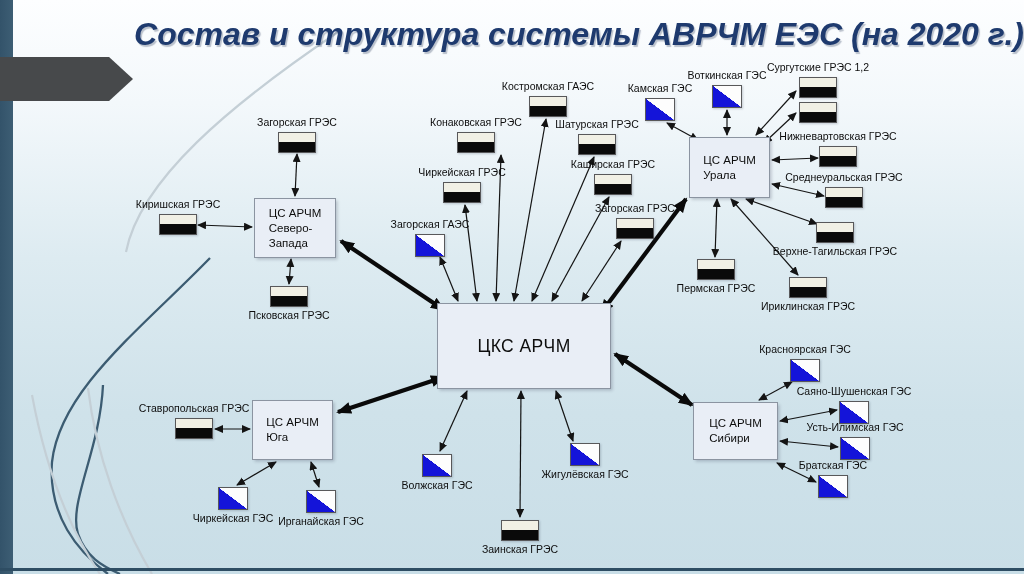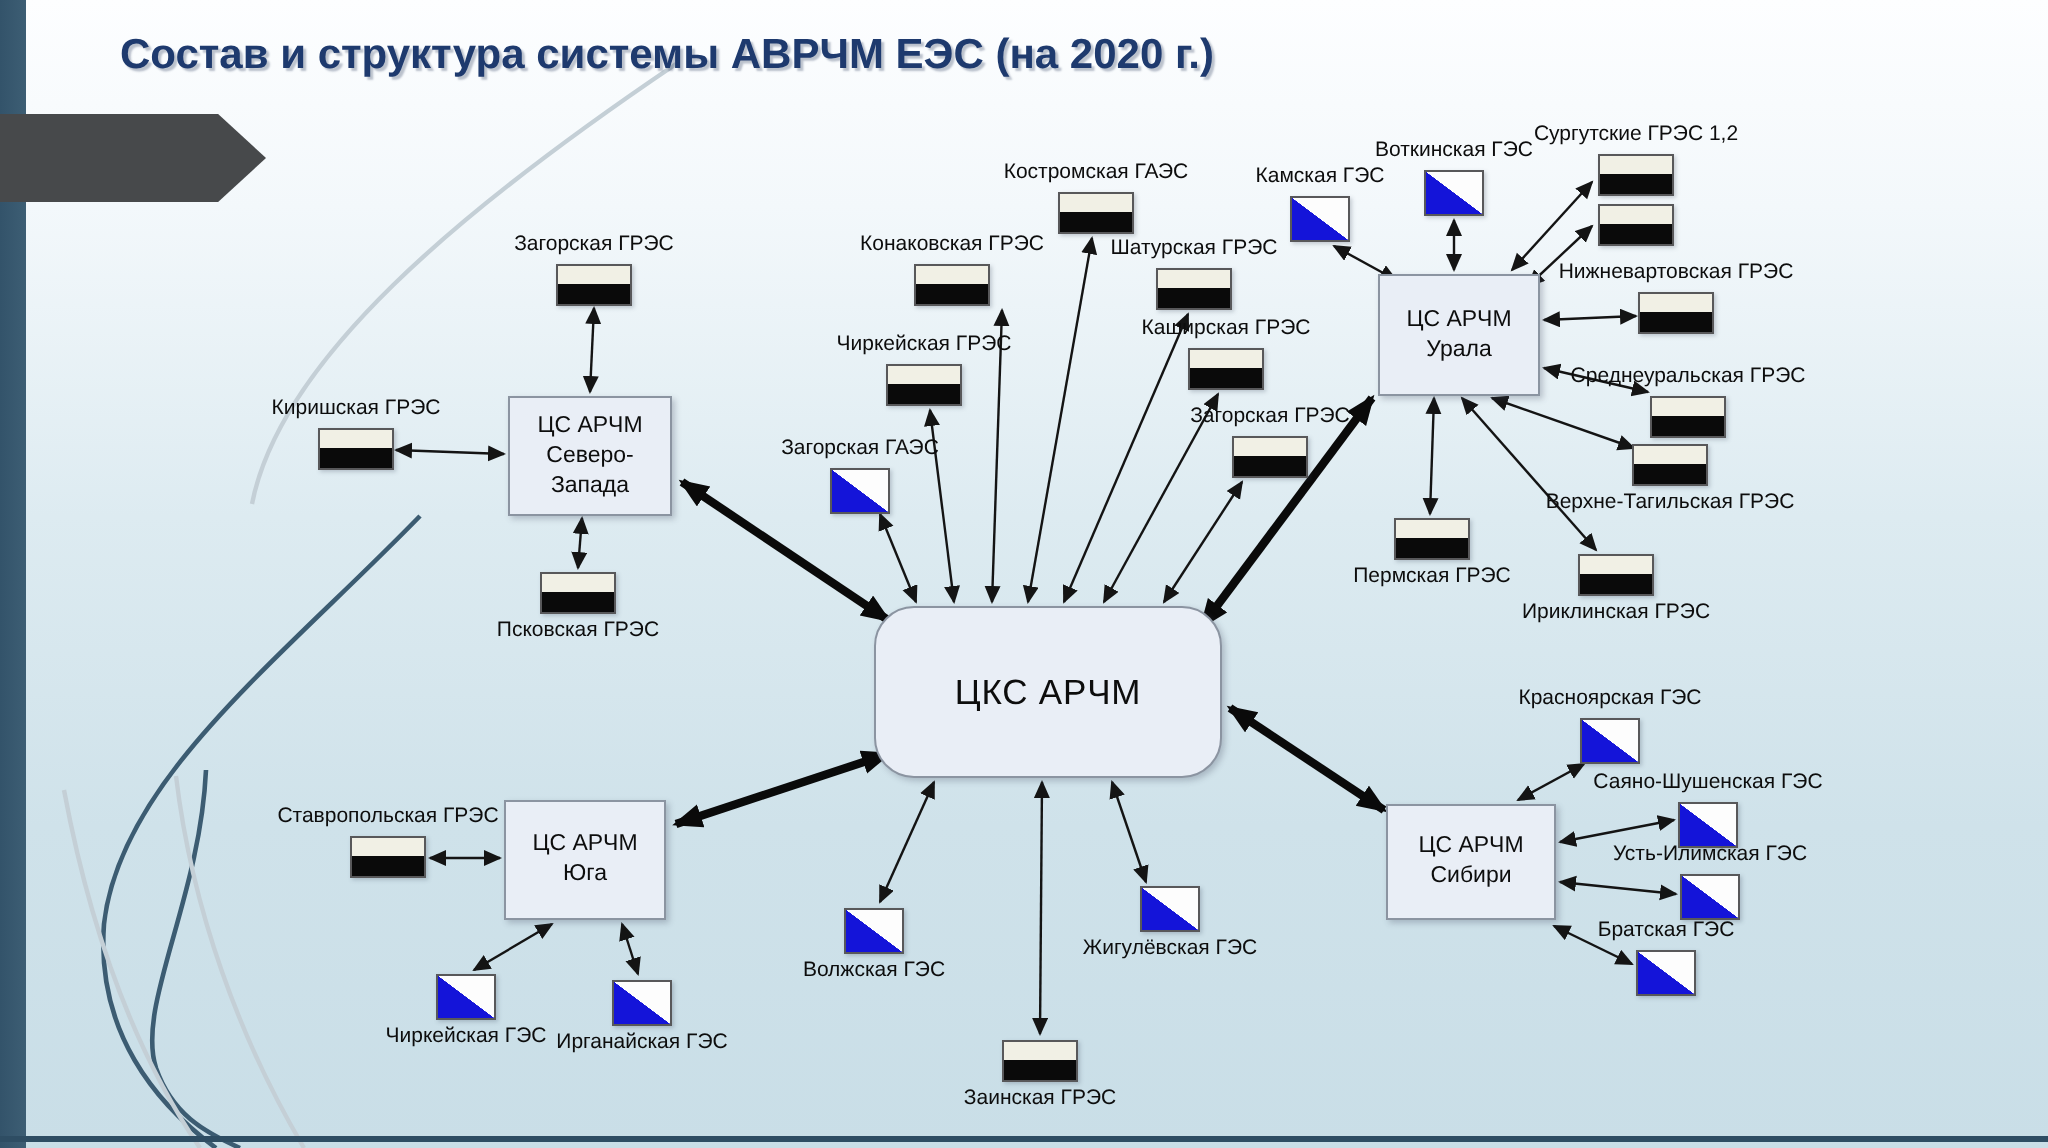--- a/index.html
+++ b/index.html
@@ -5,33 +5,33 @@
   html,body{margin:0;padding:0;}
   body{
     width:1024px;height:574px;overflow:hidden;position:relative;
     font-family:"Liberation Sans","DejaVu Sans",sans-serif;
     background:linear-gradient(180deg,#fdfeff 0%,#f3f8fb 18%,#ddebf1 45%,#cfe2ea 72%,#c9dee7 100%);
   }
   #accent-bar{position:absolute;left:0;top:0;width:13px;height:574px;background:linear-gradient(90deg,#33536a,#3d5e74);z-index:3;}
   #banner-arrow{position:absolute;left:0;top:57px;width:133px;height:44px;background:#47494b;
     clip-path:polygon(0 0,82% 0,100% 50%,82% 100%,0 100%);z-index:3;}
   #bottom-rule{position:absolute;left:0;bottom:3px;width:1024px;height:3px;background:#2e4d63;z-index:3;}
-  #slide-title{position:absolute;left:60px;right:0;top:16px;text-align:left;
-    font-size:21px;font-weight:bold;color:#1e3a6e;
+  #slide-title{position:absolute;left:60px;right:0;top:16px;text-align:right;
+    font-size:32px;font-weight:bold;font-style:italic;color:#1e3a6e;
     text-shadow:1.5px 1.5px 1px rgba(40,55,90,.30);z-index:4;}
   svg.layer{position:absolute;left:0;top:0;z-index:1;}
   .ln{stroke:#141414;stroke-width:1.2;marker-start:url(#ma);marker-end:url(#ma);}
   .lnb{stroke:#0a0a0a;stroke-width:4.2;marker-start:url(#mb);marker-end:url(#mb);}
   .decor-light{stroke:#c4cfd6;stroke-width:2.2;fill:none;}
   .decor-dark{stroke:#3c5c72;stroke-width:2.3;fill:none;}
   .rbox{position:absolute;background:#e9eef6;border:1px solid #8b94a1;box-sizing:border-box;
     box-shadow:1.5px 1.5px 3px rgba(60,70,90,.28);
-    display:flex;align-items:center;justify-content:center;text-align:center;
+    display:flex;align-items:center;justify-content:center;text-align:left;
     font-size:11.5px;line-height:15px;white-space:pre-line;color:#0d0d0d;z-index:2;}
-  #center-box{font-size:17.5px;line-height:20px;letter-spacing:.4px;border-radius:20px;}
+  #center-box{font-size:17.5px;line-height:20px;letter-spacing:.4px;}
   .plant{position:absolute;text-align:center;font-size:10.5px;line-height:13px;color:#0d0d0d;z-index:2;}
   .icon-gres{width:38px;height:21px;margin:3px auto 0;border:1px solid #58585a;box-sizing:border-box;
     background:linear-gradient(180deg,#f1f0e5 0%,#f1f0e5 47%,#0a0a0a 47%,#0a0a0a 100%);
     box-shadow:1px 1px 2px rgba(60,70,90,.25);}
   .icon-ges{width:30px;height:23px;margin:3px auto 0;border:1px solid #58585a;box-sizing:border-box;
     background:linear-gradient(to bottom left,#fdfdfd 49.6%,#1414d9 50%);
     box-shadow:1px 1px 2px rgba(60,70,90,.25);}
   .icon-first .icon-gres,.icon-first .icon-ges{margin:0 auto 2px;}
   .icon-gres + .icon-gres{margin-top:4px;}
 </style>
@@ -161,21 +161,21 @@
 </div>
 <div class="plant" style="left:753px;top:61px;width:130px">
   <div>Сургутские ГРЭС 1,2</div>
   <div class="icon-gres"></div>
   <div class="icon-gres"></div>
 </div>
 <div class="plant" style="left:767px;top:130px;width:142px">
   <div>Нижневартовская ГРЭС</div>
   <div class="icon-gres"></div>
 </div>
-<div class="plant" style="left:774px;top:182px;width:140px">
+<div class="plant" style="left:774px;top:171px;width:140px">
   <div>Среднеуральская ГРЭС</div>
   <div class="icon-gres"></div>
 </div>
 <div class="plant icon-first" style="left:761px;top:222px;width:148px">
   <div class="icon-gres"></div>
   <div>Верхне-Тагильская ГРЭС</div>
 </div>
 <div class="plant icon-first" style="left:664px;top:259px;width:104px">
   <div class="icon-gres"></div>
   <div>Пермская ГРЭС</div>

